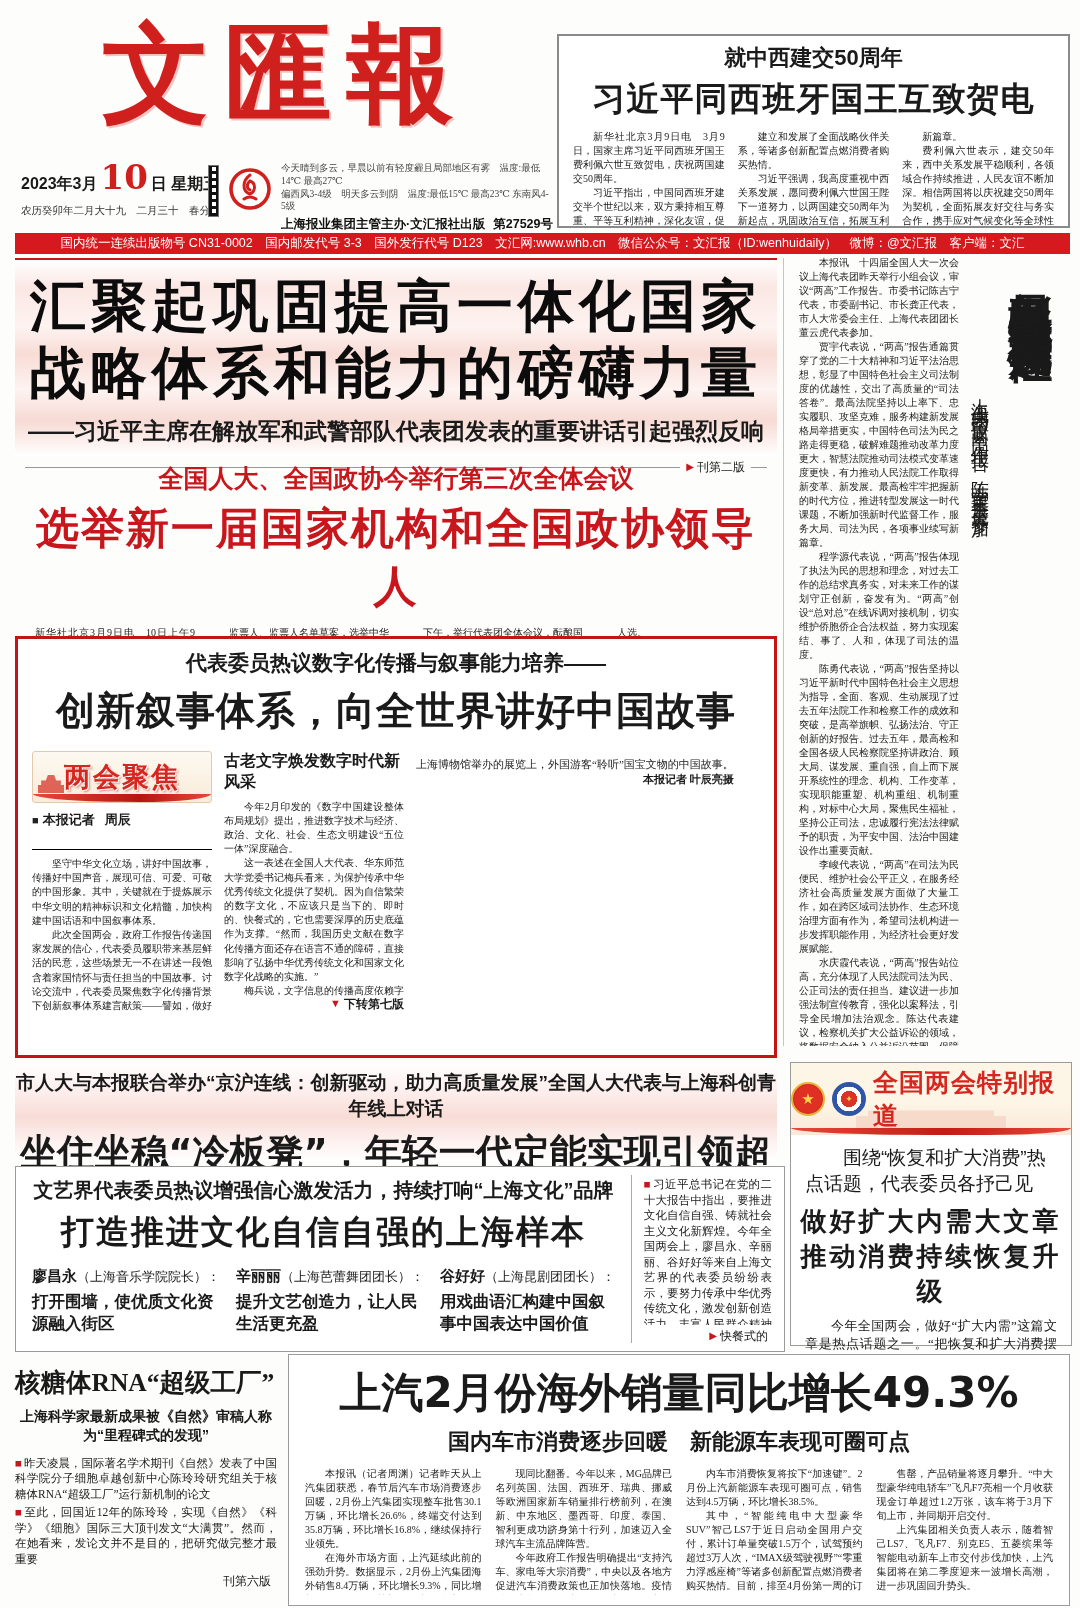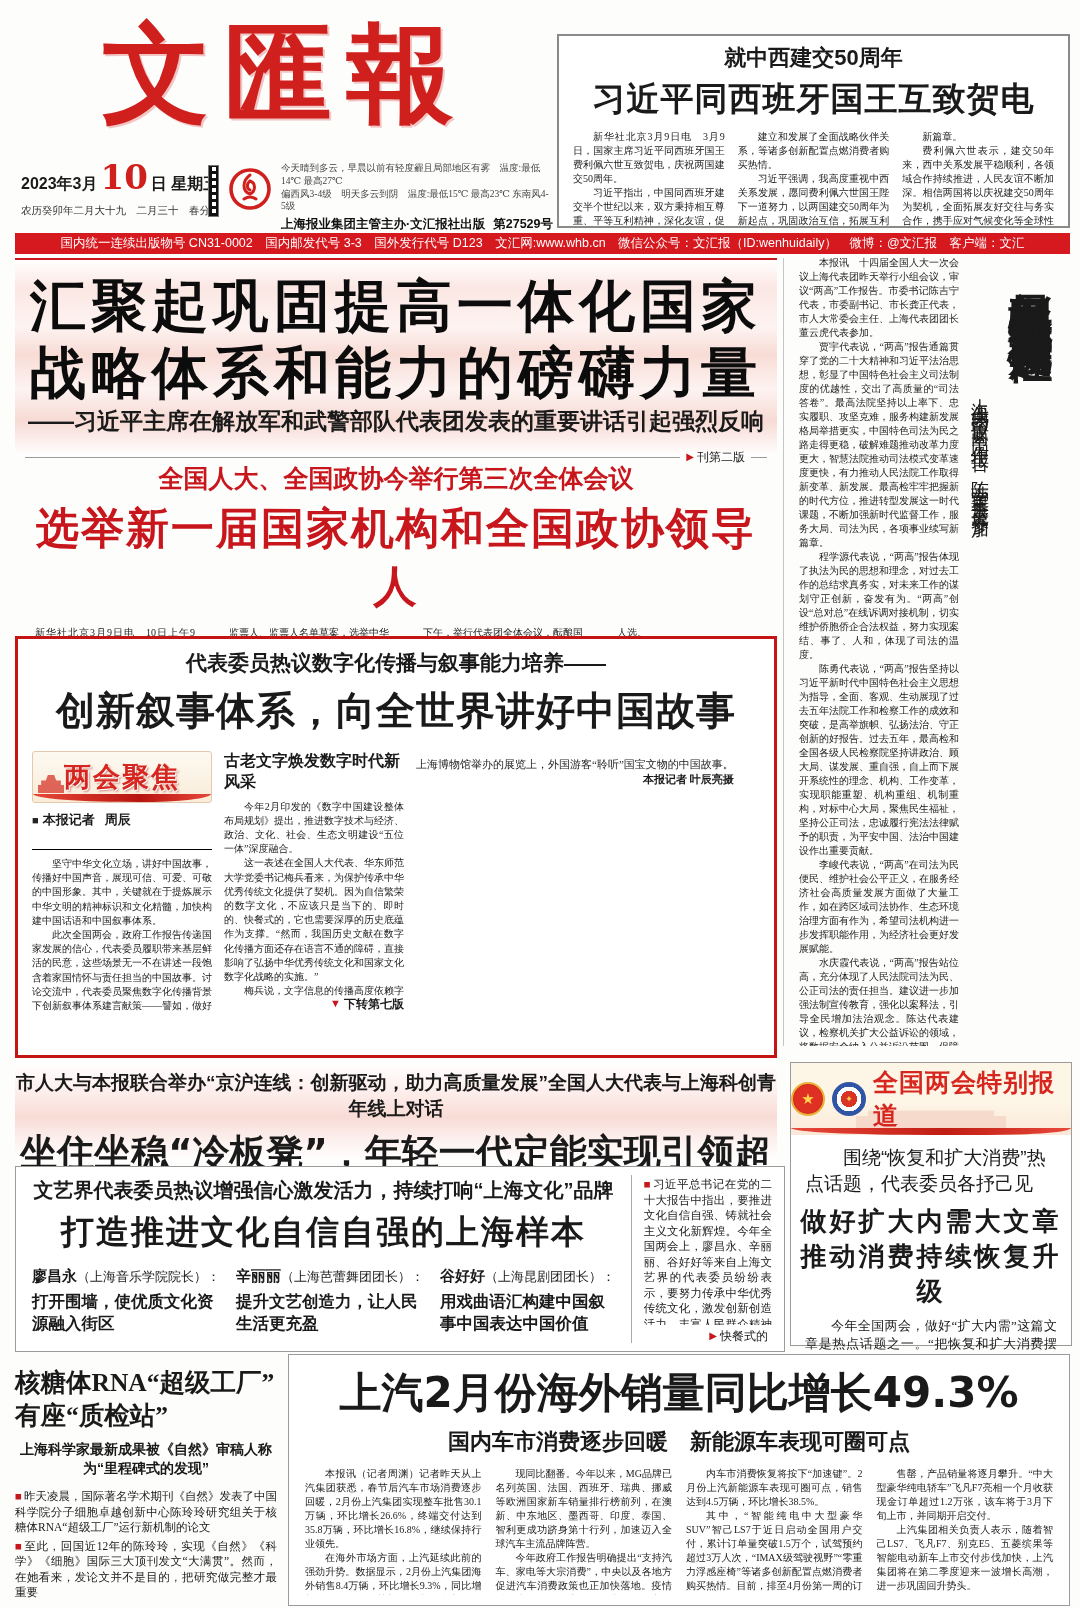--- a/index.html
+++ b/index.html
@@ -42,21 +42,21 @@
     color:#fff; font-size:12.5px; line-height:21px; text-align:center; font-family:"Liberation Sans",sans-serif; }
 
   .v-divider { position:absolute; left:783px; top:258px; width:1px; height:788px; background:#c5c5c5; }
 
   
   .lead { position:absolute; left:15px; top:258px; width:762px; height:198px;
     border-top:2px solid #c8161d; padding-top:12px;
     background:linear-gradient(180deg,#fff 0%,#fbe7e3 14%,#fdf3f1 34%,#f8dcd6 48%,#fdf3f1 66%,#f7dad4 82%,#fff 100%); }
   .lead-h { text-align:center; font-family:"DejaVu Sans","Liberation Sans",sans-serif; font-weight:900;
     font-size:56px; line-height:1.2; letter-spacing:5px; color:#0c0c0c; }
-  .lead-sub { text-align:center; font-family:"Liberation Sans",sans-serif; font-weight:900; font-size:23px; }
+  .lead-sub { text-align:center; font-family:"Liberation Sans",sans-serif; font-weight:900; font-size:23px; margin-top:10px; }
   .ref-row { display:flex; align-items:center; margin:12px 10px 0; }
   .ref-row .rule { flex:1; border-top:1px solid #9a9a9a; }
   .ref-row .rule-s { width:16px; border-top:1px solid #9a9a9a; }
   .page-ref { font-size:12px; padding:0 6px; white-space:nowrap; }
   .arrow { color:#c8161d; font-size:10px; vertical-align:1px; padding-right:3px; }
 
   
   .election { position:absolute; left:15px; top:462px; width:762px; height:170px; }
   .election-kicker { text-align:center; color:#c8161d; font-family:"Liberation Sans",sans-serif; font-weight:900; font-size:25px; }
   .election-headline { text-align:center; color:#c8161d; font-weight:900; font-size:43px; letter-spacing:2px; margin-top:5px; }
@@ -412,21 +412,20 @@
     </div>
     <div class="sp-body">今年全国两会，做好“扩大内需”这篇文章是热点话题之一。“把恢复和扩大消费摆在优先位置”“稳定大宗消费，推动生活服务消费恢复”“通过高质量供给创造有效需求”……如何让居民能消费、敢消费、愿消费？代表委员们纷纷提出建议</div>
     <div class="sp-ref page-ref sans">
       <span class="arrow">▶</span><span>刊第四版</span>
     </div>
   </aside>
 
   <section class="rna">
     <div class="rna-headline">
       <div>核糖体RNA“超级工厂”</div>
-      <div>有座“质检站”</div>
     </div>
     <div class="rna-sub">上海科学家最新成果被《自然》审稿人称为“里程碑式的发现”</div>
     <div class="rna-paras">
       <p><span class="sq">■</span><span>昨天凌晨，国际著名学术期刊《自然》发表了中国科学院分子细胞卓越创新中心陈玲玲研究组关于核糖体RNA“超级工厂”运行新机制的论文</span></p>
       <p><span class="sq">■</span><span>至此，回国近12年的陈玲玲，实现《自然》《科学》《细胞》国际三大顶刊发文“大满贯”。然而，在她看来，发论文并不是目的，把研究做完整才最重要</span></p>
     </div>
     <div class="rna-ref page-ref sans">
       <span>刊第六版</span>
     </div>
   </section>

